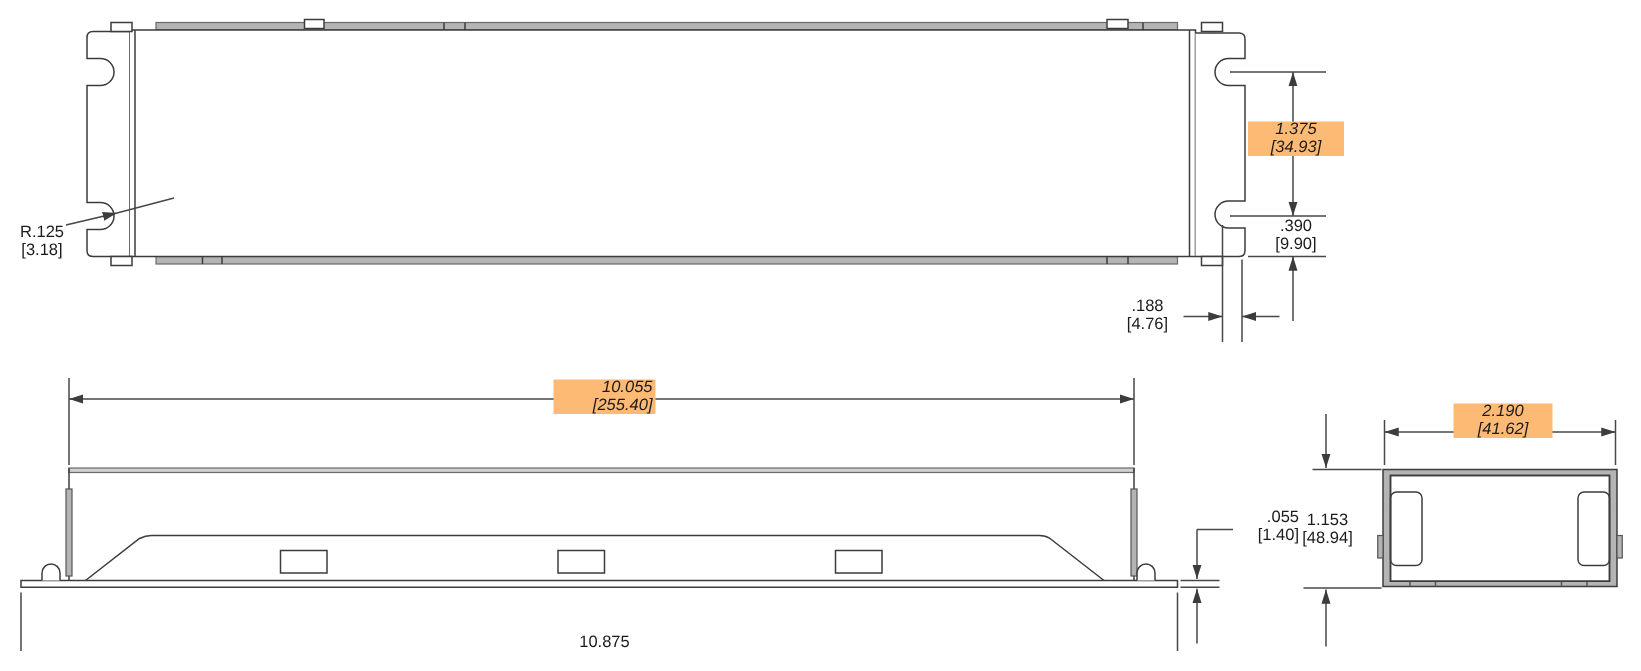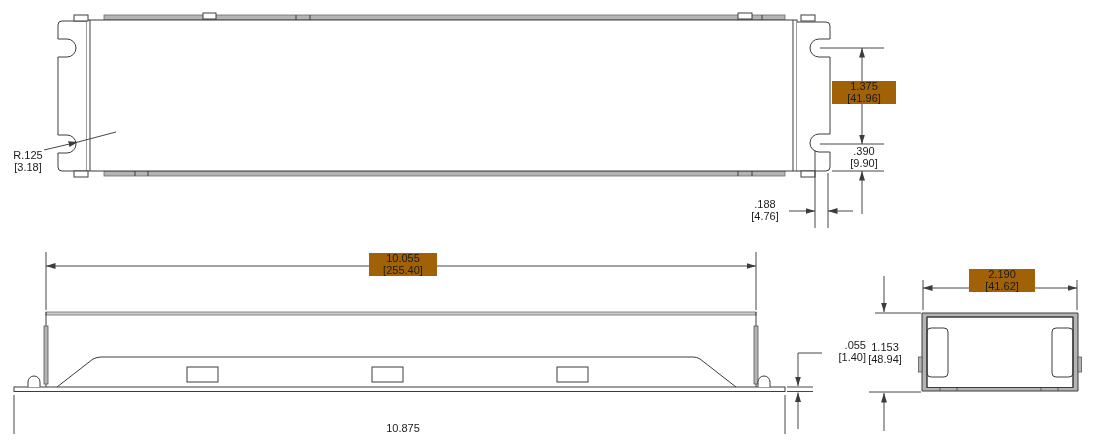--- a/index.html
+++ b/index.html
@@ -5,21 +5,21 @@
   html,body{margin:0;padding:0;background:#ffffff;}
   #canvas{
     position:relative;width:1094px;height:447px;background:#ffffff;overflow:hidden;
     font-family:"Liberation Sans", sans-serif;
   }
   #linework{position:absolute;left:0;top:0;}
   .dim-label{
     position:absolute;text-align:center;color:#1b1b1b;
     font-size:11px;line-height:11.5px;letter-spacing:0px;white-space:nowrap;
   }
-  .dim-label.on-line{background:#a16207;padding:0 2px;}
+  .dim-label.on-line{background:#fdba74;padding:0 2px;font-style:italic;}
   .dim-label span{display:block;}
 </style>
 </head>
 <body>
 
 <div id="canvas">
 
   <svg id="linework" width="1094" height="447" viewBox="0 0 1094 447">
     <defs>
       <marker id="arr" markerUnits="userSpaceOnUse" markerWidth="11" markerHeight="9" refX="9.5" refY="4" orient="auto">
@@ -146,34 +146,34 @@
     </g>
   </svg>
 
   <div class="dim-label" style="left:6px;top:150px;width:44px;">
     <span>R.125</span>
     <span>[3.18]</span>
   </div>
 
   <div class="dim-label on-line" style="left:832px;top:81px;width:60px;">
     <span>1.375</span>
-    <span>[41.96]</span>
+    <span>[34.93]</span>
   </div>
 
   <div class="dim-label" style="left:836px;top:146px;width:56px;">
     <span>.390</span>
     <span>[9.90]</span>
   </div>
 
   <div class="dim-label" style="left:742px;top:199px;width:46px;">
     <span>.188</span>
     <span>[4.76]</span>
   </div>
 
-  <div class="dim-label on-line" style="left:369px;top:253px;width:64px;">
+  <div class="dim-label on-line" style="left:369px;top:253px;width:64px;text-align:right;">
     <span>10.055</span>
     <span>[255.40]</span>
   </div>
 
   <div class="dim-label" style="left:814px;top:340px;width:52px;text-align:right;">
     <span>.055</span>
     <span>[1.40]</span>
   </div>
 
   <div class="dim-label" style="left:855px;top:342px;width:60px;">

